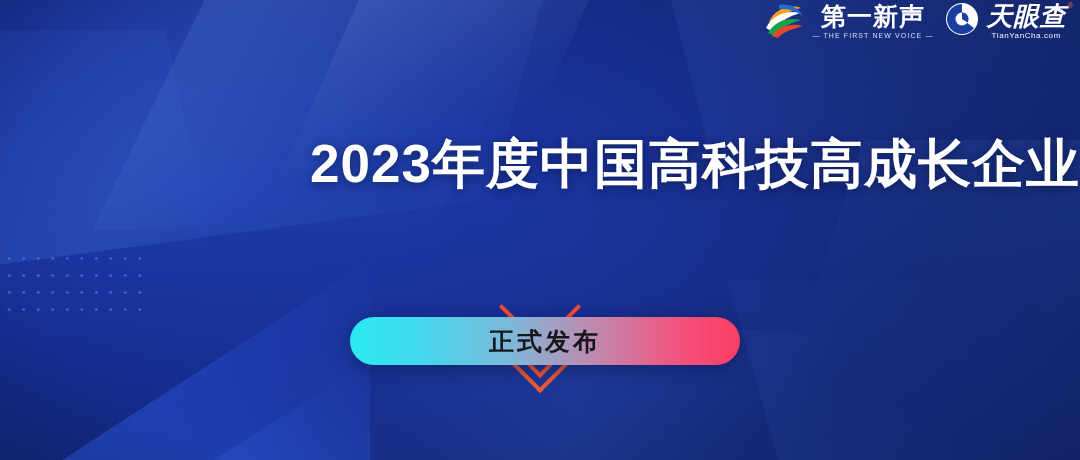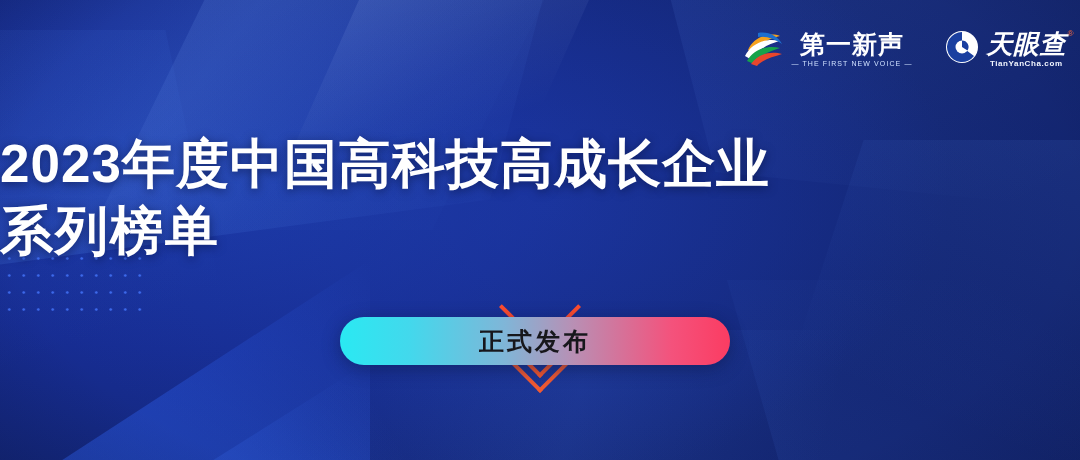--- a/index.html
+++ b/index.html
@@ -153,24 +153,24 @@
     left: 50%;
     transform: translateX(-50%) rotate(45deg);
     border-right: 4px solid;
     border-bottom: 4px solid;
   }
 
   
   .logos {
     position: absolute;
     right: 14px;
-    top: 28px;
+    top: 0;
     display: flex;
     align-items: center;
-    gap: 31px;
+    gap: 10px;
   }
   .logo-block { display: flex; align-items: center; gap: 7px; }
   .logo-mark { flex: none; }
   .logo-text { display: flex; flex-direction: column; align-items: center; line-height: 1; }
   .logo-cn {
     color: #ffffff;
     font-size: 25px;
     font-weight: bold;
     letter-spacing: 1px;
     white-space: nowrap;
@@ -195,33 +195,33 @@
   .logo-sub {
     color: #cfe0ff;
     font-size: 7px;
     letter-spacing: 1.1px;
     white-space: nowrap;
     margin-top: 3px;
   }
   .logo-sub-2 {
     color: #f2f6ff;
     font-size: 8px;
-    font-weight: bold;
+    font-weight: normal;
     letter-spacing: 0.6px;
     white-space: nowrap;
     margin-top: 3px;
   }
 
   
   .headline {
     position: absolute;
     left: 0;
     right: 0;
     top: 134px;
-    text-align: left;
+    text-align: right;
     color: #ffffff;
     font-weight: bold;
     line-height: 1.12;
     text-shadow: 0 2px 10px rgba(5,12,48,0.55);
     user-select: none;
   }
   .headline-line1 {
     font-size: 53px;
     letter-spacing: 1px;
     white-space: nowrap;
@@ -229,21 +229,21 @@
   .headline-line2 {
     font-size: 53px;
     letter-spacing: 2px;
     margin-top: 8px;
     white-space: nowrap;
   }
 
   
   .pill {
     position: absolute;
-    left: 340px;
+    left: 350px;
     top: 317px;
     width: 390px;
     height: 48px;
     border-radius: 24px;
     background: linear-gradient(90deg, #2ae9f2 0%, #43d8ec 18%, #7fb6d8 42%, #b98fb4 60%, #f4527c 85%, #fb3c62 100%);
     display: flex;
     align-items: center;
     justify-content: center;
     box-shadow: 0 4px 18px rgba(8,18,60,0.45);
   }
@@ -315,20 +315,19 @@
           <span>天眼查</span><span class="logo-tm">®</span>
         </span>
         <span class="logo-sub-2">TianYanCha.com</span>
       </span>
     </div>
 
   </div>
 
   <div class="headline">
     <div class="headline-line1">2023年度中国高科技高成长企业</div>
-    <div class="headline-line2">系列榜单</div>
   </div>
 
   <div class="pill">
     <span class="pill-label">正式发布</span>
   </div>
 
 </div>
 
 </body></html>

